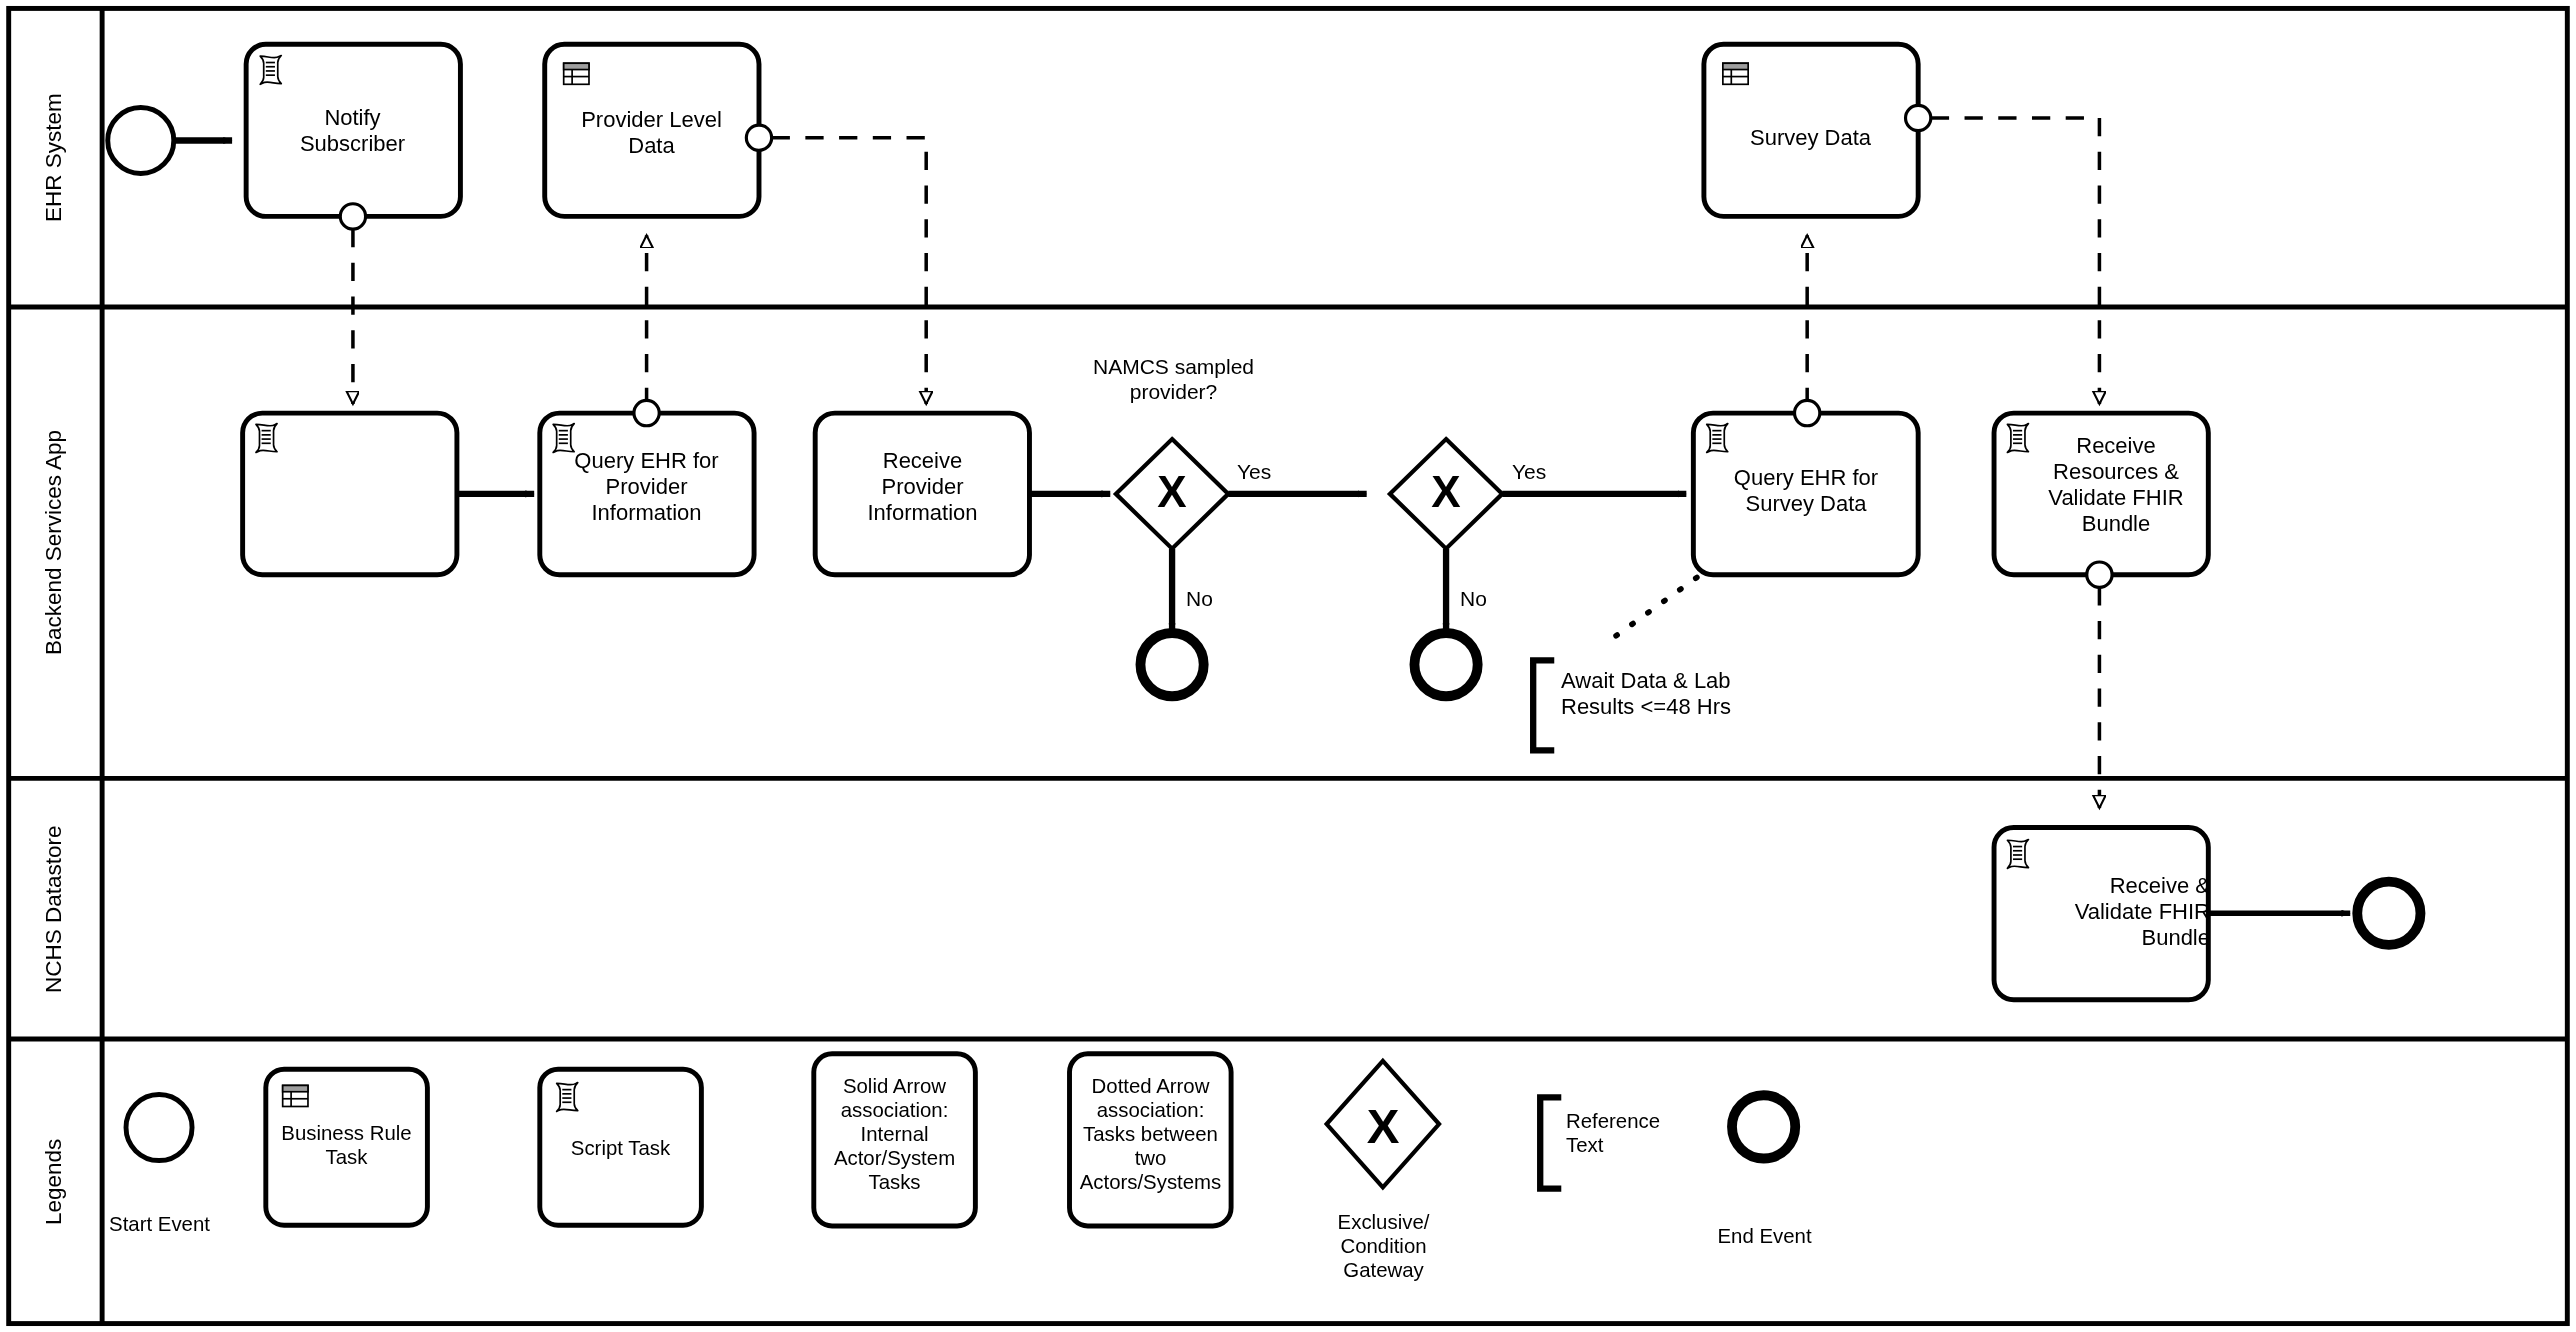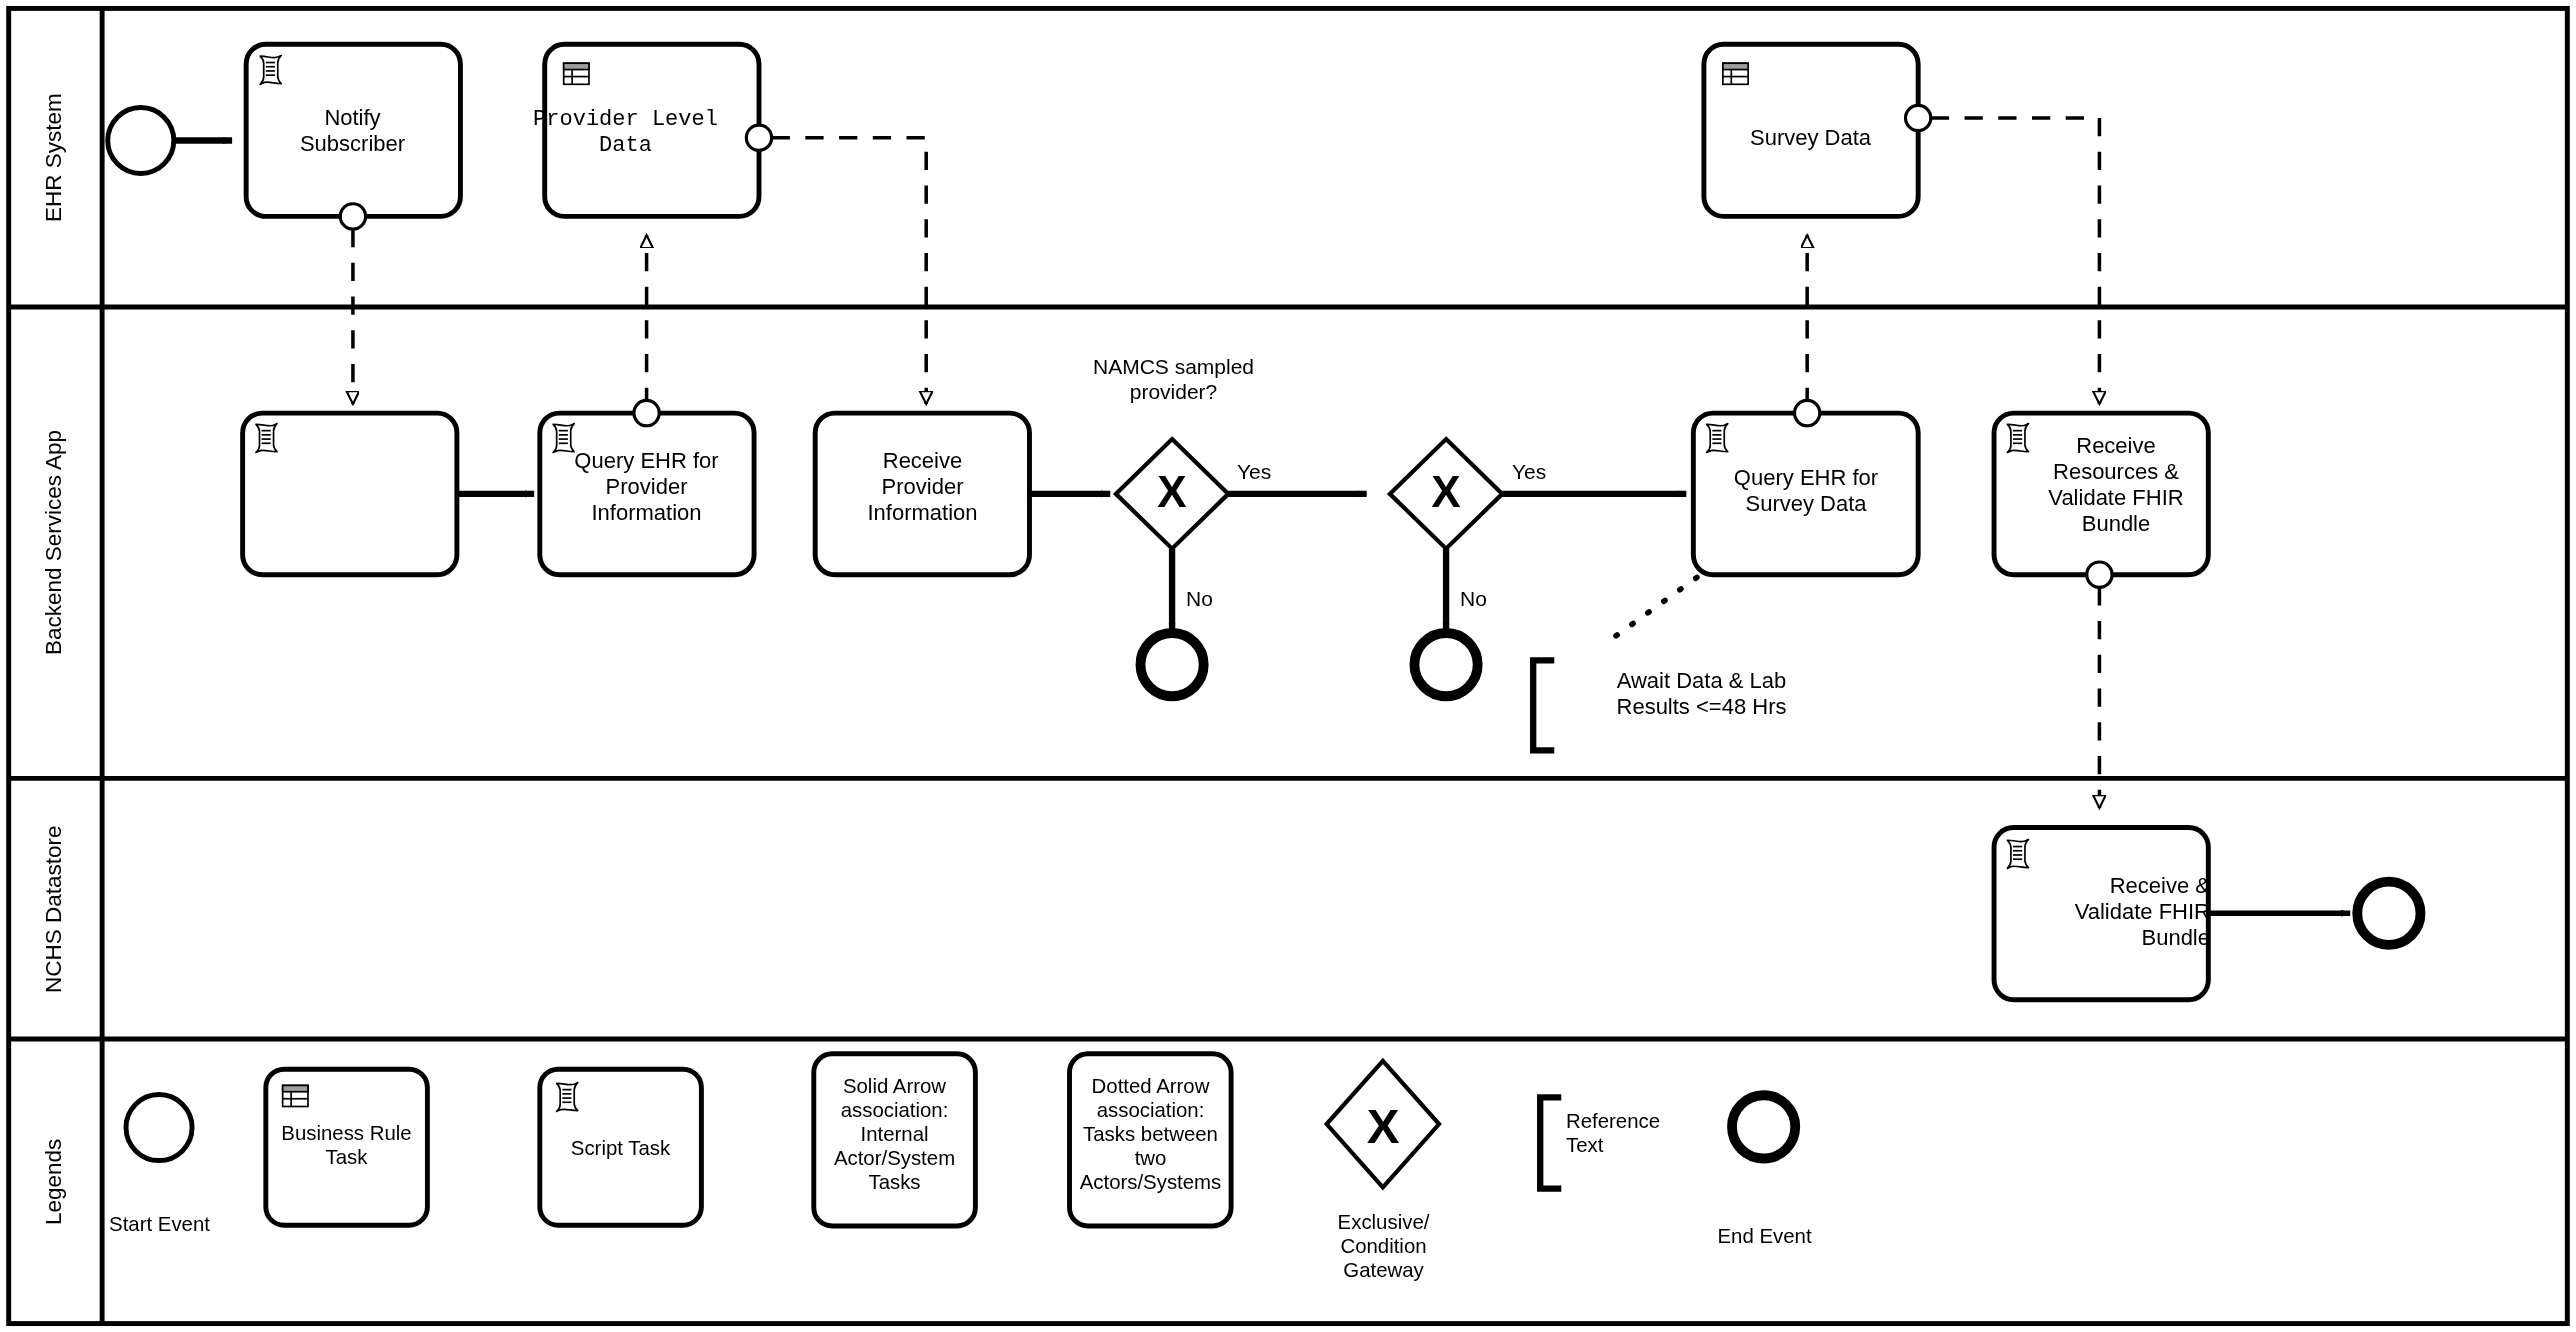--- a/index.html
+++ b/index.html
@@ -152,21 +152,21 @@
   <div class="lbl lanelbl" style="left:8.4px;top:8.4px;width:93px;height:299px;">EHR System</div>
   <div class="lbl lanelbl" style="left:8.4px;top:307px;width:93px;height:471px;">Backend Services App</div>
   <div class="lbl lanelbl" style="left:8.4px;top:779px;width:93px;height:261px;">NCHS Datastore</div>
   <div class="lbl lanelbl" style="left:8.4px;top:1039px;width:93px;height:285px;">Legends</div>
 
   <div class="lbl tasklbl" style="left:247px;top:105px;width:211px;">
     <div>Notify</div>
     <div>Subscriber</div>
   </div>
 
-  <div class="lbl tasklbl" style="left:520px;top:107px;width:211px;font-family:Liberation Mono, monospace;">
+  <div class="lbl tasklbl" style="left:546px;top:107px;width:211px;">
     <div>Provider Level</div>
     <div>Data</div>
   </div>
 
   <div class="lbl tasklbl" style="left:1705px;top:125px;width:211px;">
     <div>Survey Data</div>
   </div>
 
 
   <div class="lbl tasklbl" style="left:541px;top:448px;width:211px;">
@@ -206,21 +206,21 @@
 
 
   <div class="lbl" style="left:1137px;top:466px;width:70px;font-size:44px;font-weight:bold;">X</div>
   <div class="lbl" style="left:1411px;top:466px;width:70px;font-size:44px;font-weight:bold;">X</div>
 
   <div class="lbl flowlbl" style="left:1237px;top:460px;width:70px;text-align:left;">Yes</div>
   <div class="lbl flowlbl" style="left:1186px;top:587px;width:70px;text-align:left;">No</div>
   <div class="lbl flowlbl" style="left:1512px;top:460px;width:70px;text-align:left;">Yes</div>
   <div class="lbl flowlbl" style="left:1460px;top:587px;width:70px;text-align:left;">No</div>
 
-  <div class="lbl reflbl" style="left:1561px;top:668px;width:281px;text-align:center;">
+  <div class="lbl reflbl" style="left:1561px;top:668px;width:281px;">
     <div>Await Data &amp; Lab</div>
     <div>Results &lt;=48 Hrs</div>
   </div>
 
   <div class="lbl legcap" style="left:89px;top:1180px;width:141px;margin-top:32px;">Start Event</div>
 
   <div class="lbl legcap" style="left:267px;top:1121px;width:159px;">
     <div>Business Rule</div>
     <div>Task</div>
   </div>

